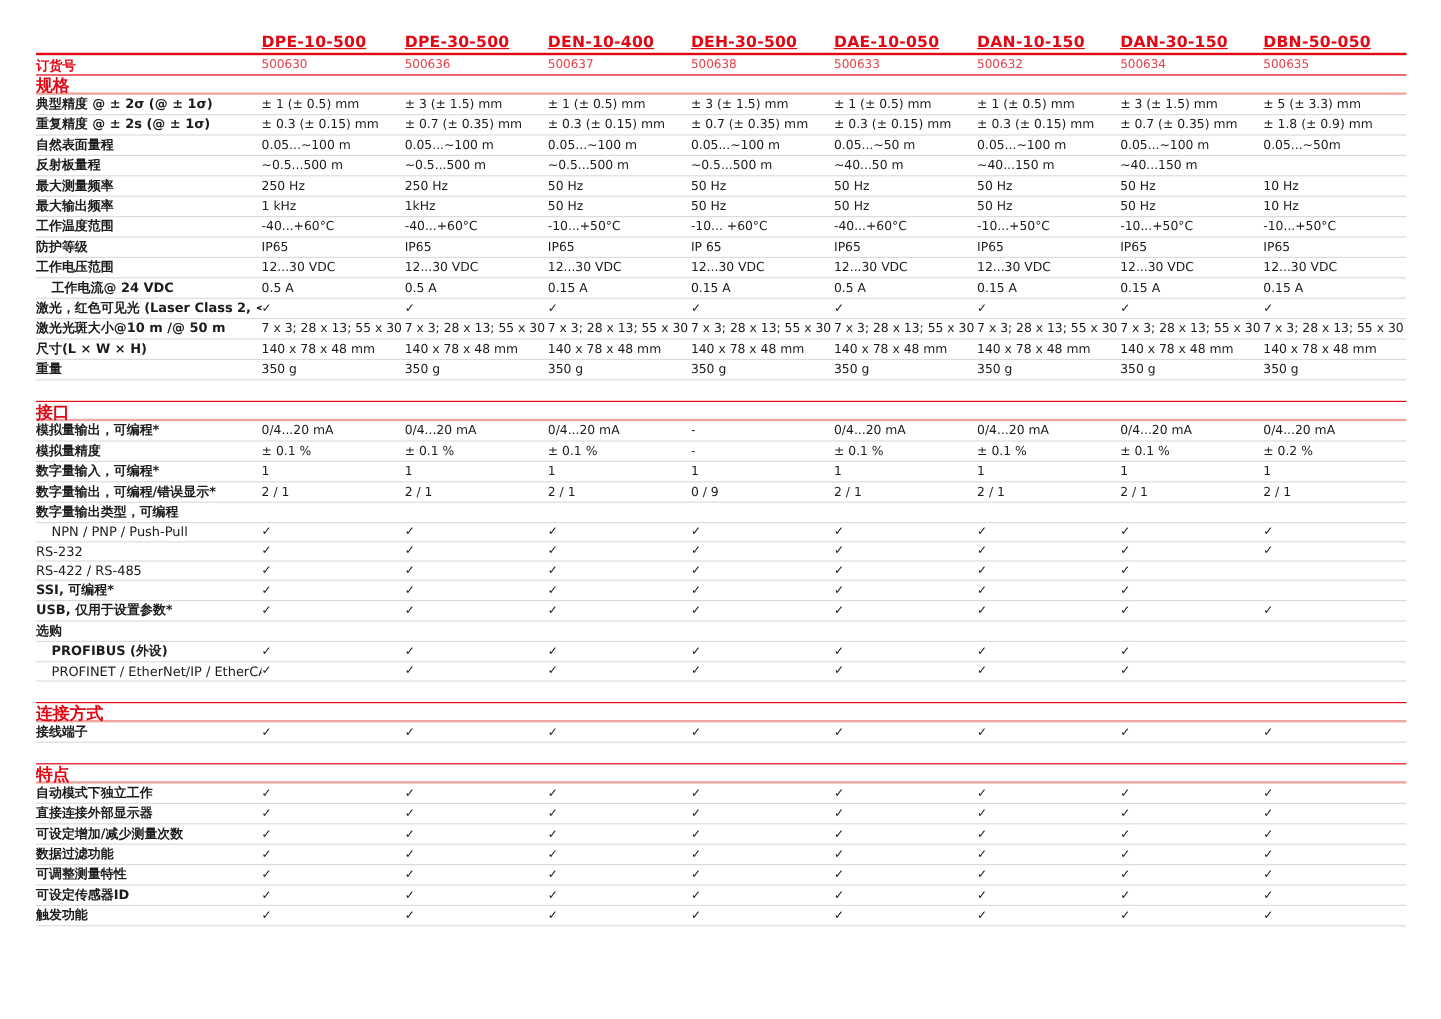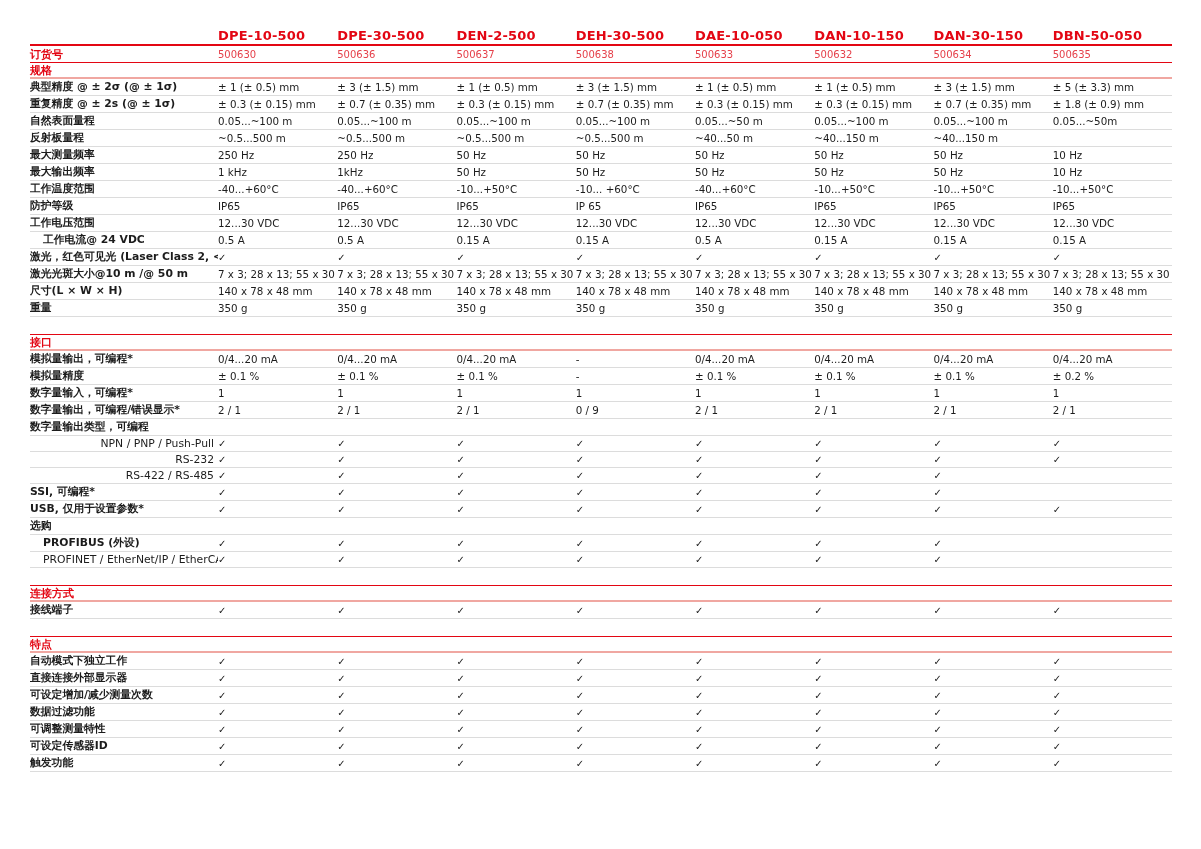--- a/index.html
+++ b/index.html
@@ -7,45 +7,45 @@
     --red-light:#f0a7a1;
     --gray-line:#dcdcdc;
     --ink:#1c1c1c;
   }
   *{box-sizing:border-box;margin:0;padding:0;}
   html,body{width:1201px;height:849px;overflow:hidden;background:#fff;}
   body{font-family:"DejaVu Sans",sans-serif;color:var(--ink);}
   .page{padding:27px 29px 0 30px;width:1201px;}
   .row{display:grid;grid-template-columns:188px repeat(8,1fr);align-items:center;}
   .header-row{height:19px;border-bottom:2px solid var(--red);}
-  .model{color:var(--red);font-weight:bold;font-size:13px;letter-spacing:.2px;padding-right:4px;white-space:nowrap;}
+  .model{color:var(--red);font-weight:bold;font-size:13px;letter-spacing:.2px;padding-right:4px;white-space:nowrap;text-decoration:underline;}
   .order-row{height:16px;}
   .order-label{color:var(--red);font-weight:bold;font-size:11px;font-family:Liberation Serif, serif;}
   .order-num{color:#e5404a;font-size:10px;}
   .section-title-row{height:17px;border-top:1px solid var(--red);border-bottom:2px solid var(--red-light);}
-  .section-title{color:var(--red);font-weight:bold;font-size:11px;}
+  .section-title{color:var(--red);font-weight:bold;font-size:14px;}
   .section{margin:0;}
   .section.gap{margin-top:17px;}
   .data-row{min-height:16px;border-bottom:1px solid var(--gray-line);}
   .row-label{font-size:10.8px;font-weight:600;padding:1px 4px 1px 0;white-space:nowrap;overflow:hidden;}
-  .row-label.latin{font-weight:400;text-align:right;}
+  .row-label.latin{font-weight:400;}
   .row-label.indent{padding-left:13px;}
   .val{font-size:10.3px;padding:1px 3px 1px 0;white-space:nowrap;overflow:hidden;}
   .val.check{font-size:10px;color:#222;}
 </style>
 </head>
 <body>
 
 <div class="page">
   <div id="spec-table">
       <div class="row header-row">
         <div></div>
         <div class="model">DPE-10-500</div>
         <div class="model">DPE-30-500</div>
-        <div class="model">DEN-2-500</div>
+        <div class="model">DEN-10-400</div>
         <div class="model">DEH-30-500</div>
         <div class="model">DAE-10-050</div>
         <div class="model">DAN-10-150</div>
         <div class="model">DAN-30-150</div>
         <div class="model">DBN-50-050</div>
       </div>
       <div class="row order-row">
         <div class="order-label">订货号</div>
         <div class="order-num">500630</div>
         <div class="order-num">500636</div>

